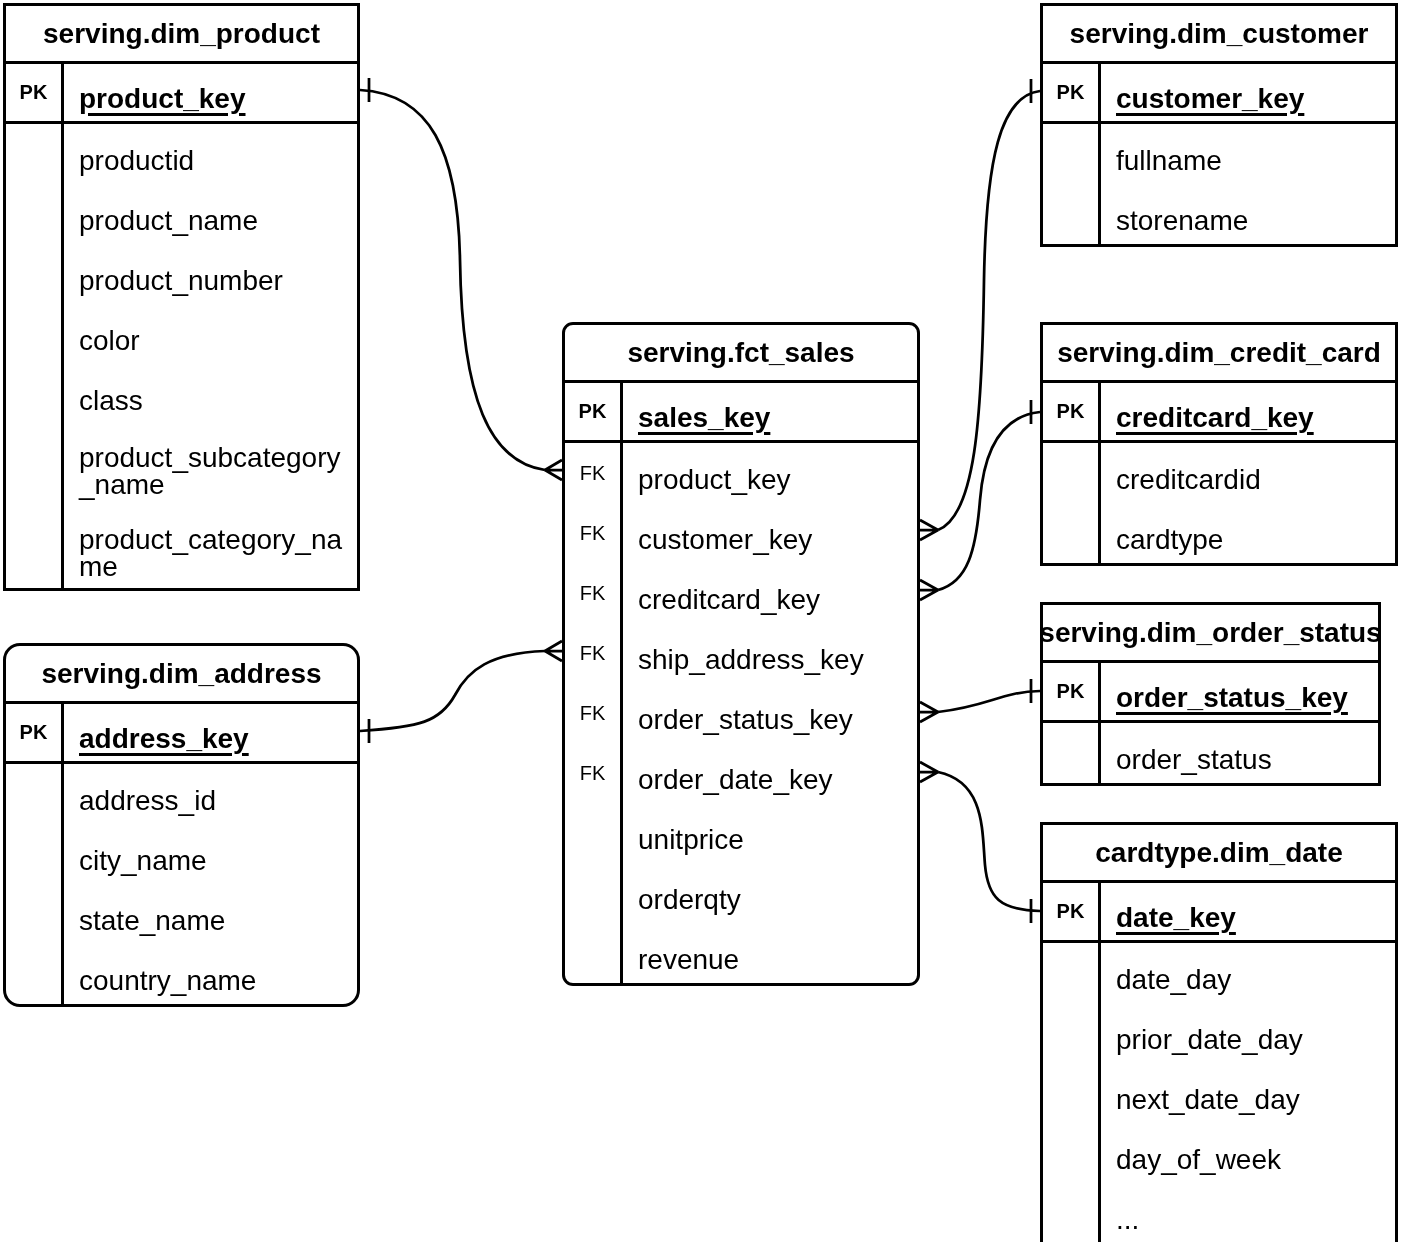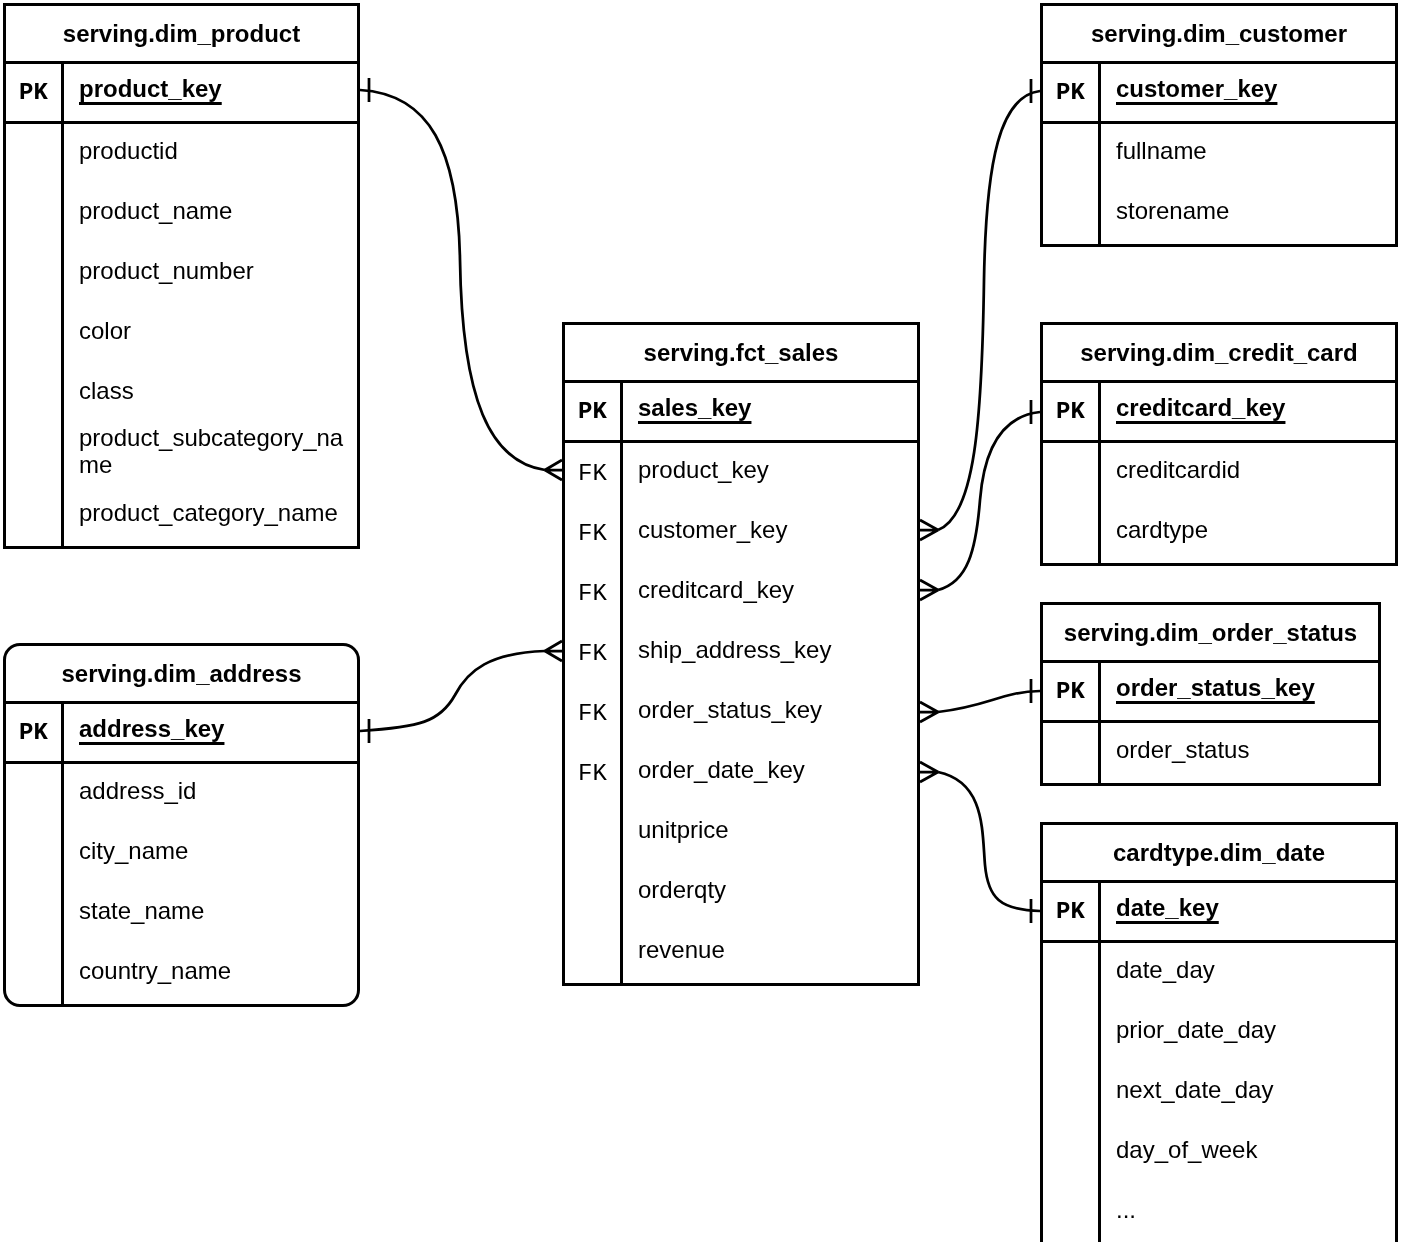--- a/index.html
+++ b/index.html
@@ -10,37 +10,36 @@
   }
   .wires{position:absolute;left:0;top:0;z-index:0;pointer-events:none;}
   .wires path{stroke:#000;stroke-width:2.75;fill:none;}
   .tbl{
     position:absolute;box-sizing:border-box;z-index:1;
     background:#fff;border:3px solid #000;
   }
   .tbl-title{
     box-sizing:border-box;height:58px;
     display:flex;align-items:center;justify-content:center;
-    font-size:24px;font-weight:bold;
+    font-size:28px;font-weight:bold;
     border-bottom:3px solid #000;
   }
   .row{display:flex;min-height:60px;box-sizing:border-box;}
   .row.pkrow{border-bottom:3px solid #000;}
   .kc{
     flex:0 0 58px;width:58px;box-sizing:border-box;
     border-right:3px solid #000;
     display:flex;align-items:center;justify-content:center;
-    font-size:24px;
-    font-family:Liberation Mono, monospace;
+    font-size:20px;
   }
   .kc.bold{font-weight:bold;}
   .fc{
     flex:1;display:flex;align-items:center;
-    padding:0 6px 8px 15px;
-    font-size:24px;line-height:27px;
+    padding:20px 6px 8px 15px;
+    font-size:28px;line-height:27px;
     overflow-wrap:anywhere;
   }
   .fc.pkname{
     font-weight:bold;
     text-decoration:underline;
     text-decoration-thickness:2.5px;
     text-underline-offset:5px;
   }
 </style>
 </head>
@@ -124,21 +123,21 @@
   <div class="row">
       <div class="kc"></div>
       <div class="fc">fullname</div>
     </div>
   <div class="row">
       <div class="kc"></div>
       <div class="fc">storename</div>
     </div>
 </div>
 
-<div class="tbl" style="left:562px;top:322px;width:358px;">
+<div class="tbl" style="left:562px;top:322px;width:358px;border-radius:11px;">
   <div class="tbl-title">serving.fct_sales</div>
   <div class="row pkrow">
     <div class="kc bold">PK</div>
     <div class="fc pkname">sales_key</div>
   </div>
   <div class="row">
       <div class="kc">FK</div>
       <div class="fc">product_key</div>
     </div>
   <div class="row">

